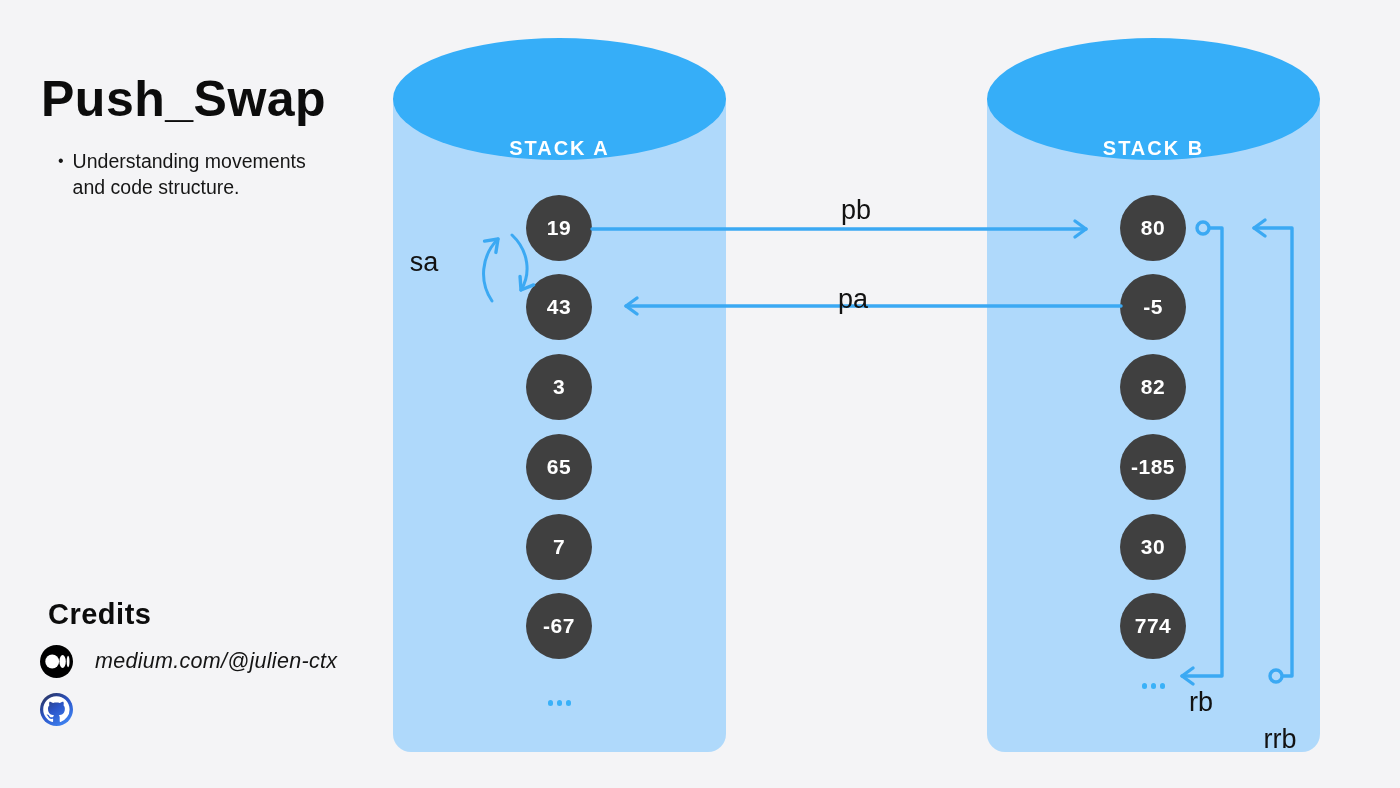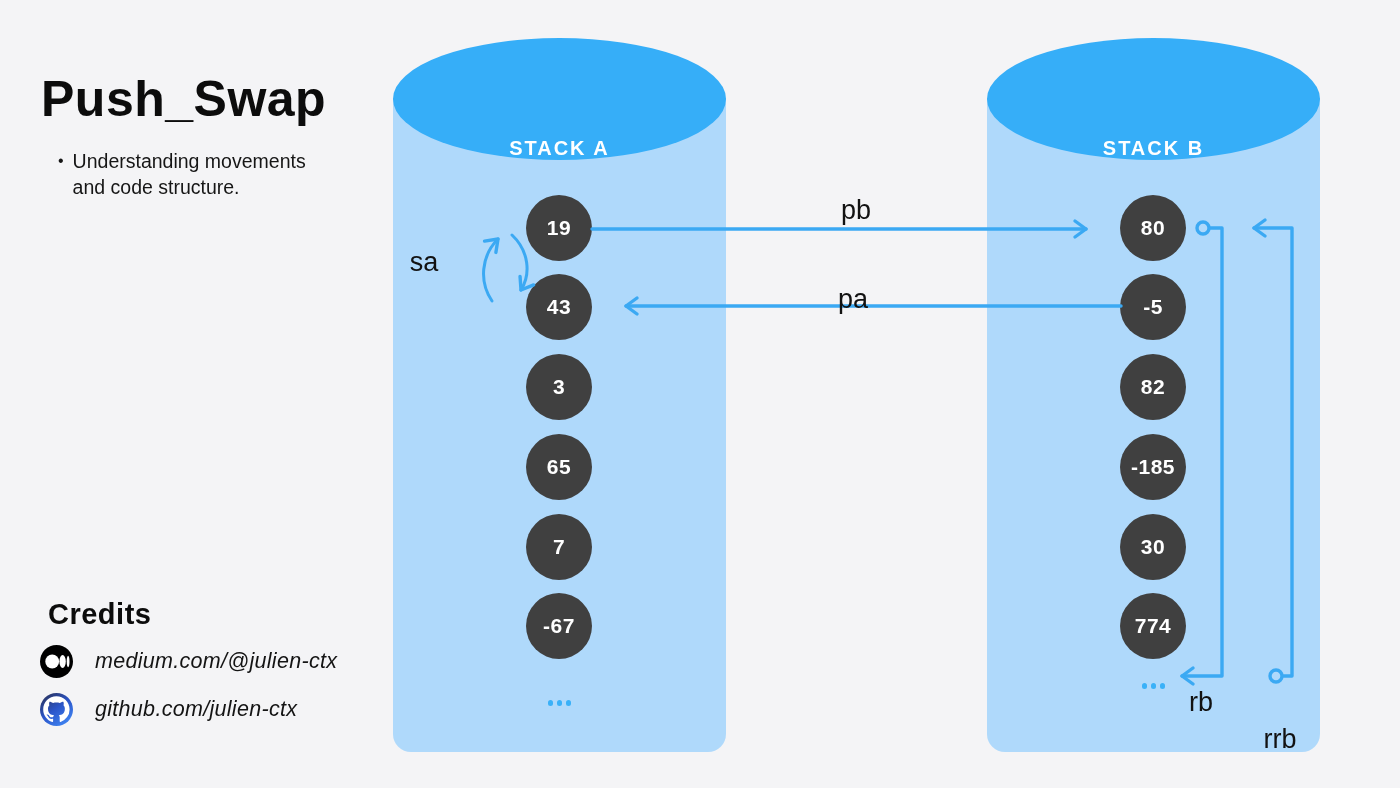--- a/index.html
+++ b/index.html
@@ -120,21 +120,20 @@
           <stop offset="0" stop-color="#2A2E4D"></stop>
           <stop offset="0.55" stop-color="#2B55C9"></stop>
           <stop offset="1" stop-color="#3E82F0"></stop>
         </linearGradient>
       </defs>
       <circle cx="16.5" cy="16.5" r="16.5" fill="url(#ghg)"></circle>
       <g transform="translate(3.2,3.2) scale(1.65)">
         <path fill="#ffffff" d="M8 0C3.58 0 0 3.58 0 8c0 3.54 2.29 6.53 5.47 7.59.4.07.55-.17.55-.38 0-.19-.01-.82-.01-1.49-2.01.37-2.53-.49-2.69-.94-.09-.23-.48-.94-.82-1.13-.28-.15-.68-.52-.01-.53.63-.01 1.08.58 1.23.82.72 1.21 1.87.87 2.33.66.07-.52.28-.87.51-1.07-1.78-.2-3.64-.89-3.64-3.95 0-.87.31-1.59.82-2.15-.08-.2-.36-1.02.08-2.12 0 0 .67-.21 2.2.82.64-.18 1.32-.27 2-.27s1.36.09 2 .27c1.53-1.04 2.2-.82 2.2-.82.44 1.1.16 1.92.08 2.12.51.56.82 1.27.82 2.15 0 3.07-1.87 3.75-3.65 3.95.29.25.54.73.54 1.48 0 1.07-.01 1.93-.01 2.2 0 .21.15.46.55.38A8.013 8.013 0 0016 8c0-4.42-3.58-8-8-8z"></path>
       </g>
     </svg>
-    <span class="credit-text">github.com/julien-ctx</span>
   </div>
 
   <div class="stack stack-a">
     <div class="cyl-body"></div>
     <div class="cyl-top">
       <span class="cyl-label">STACK A</span>
     </div>
     <div class="node n0">
         <span>19</span>
       </div>

